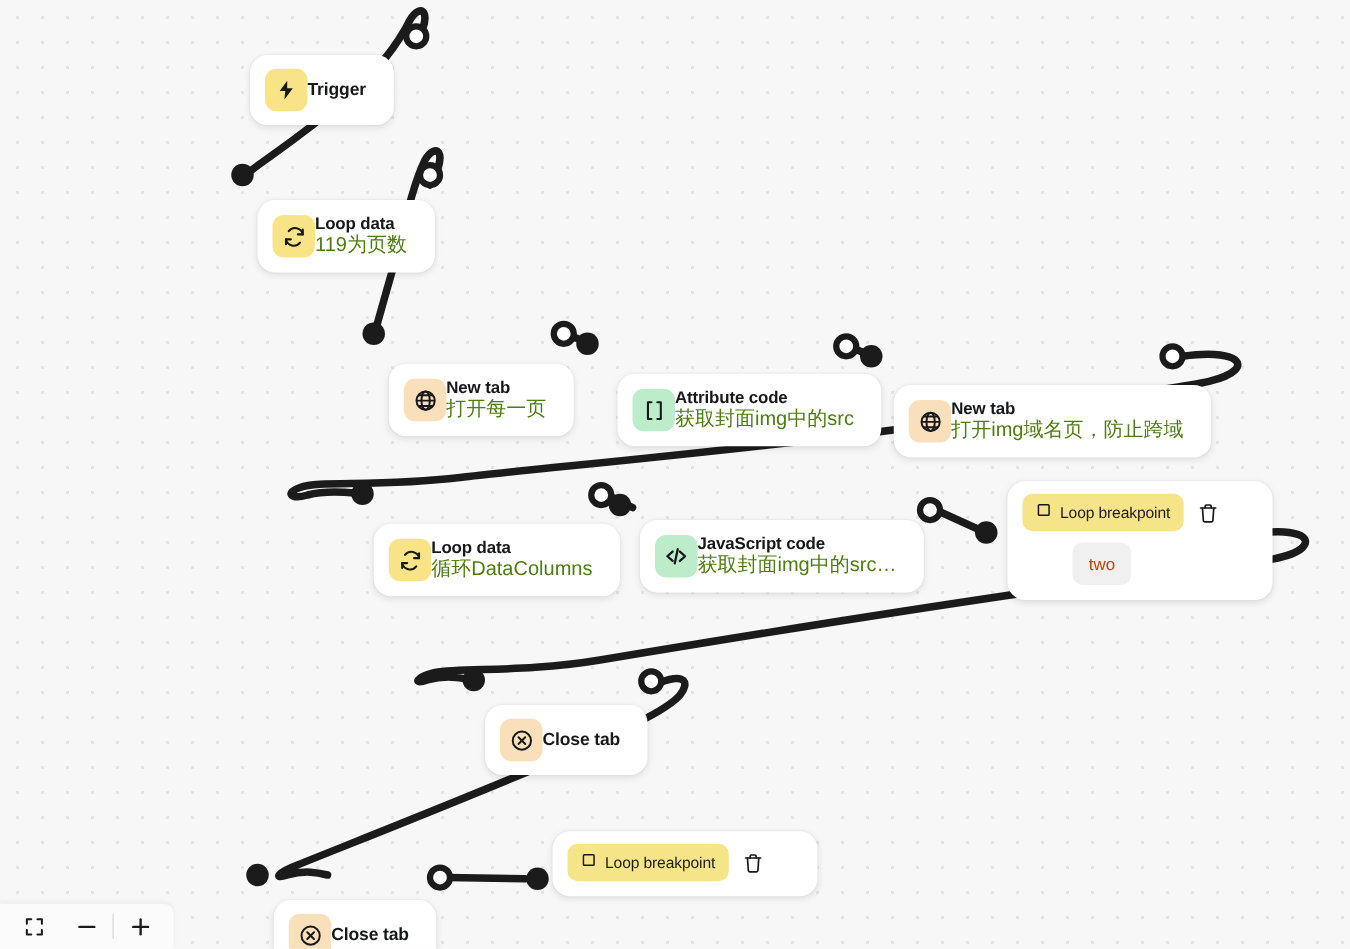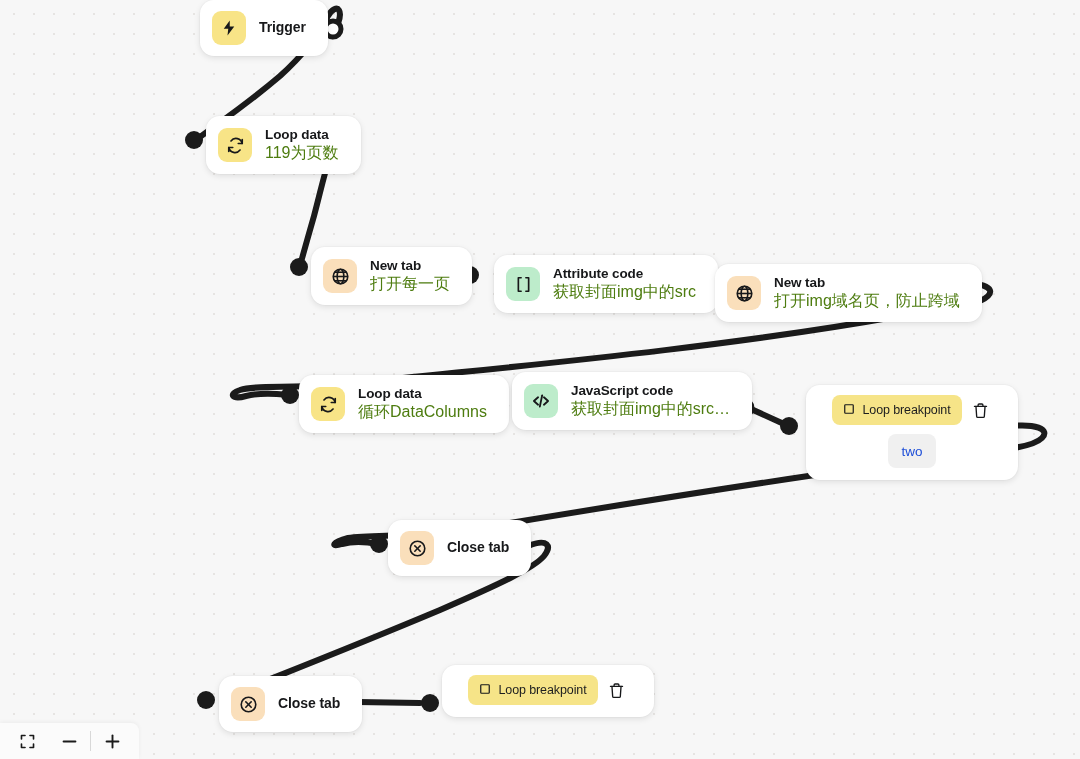--- a/index.html
+++ b/index.html
@@ -42,22 +42,22 @@
     position: absolute;
     background: #ffffff;
     border-radius: 14px;
     box-shadow: 0 2px 6px rgba(0,0,0,0.10), 0 0 0 1px rgba(0,0,0,0.018);
     z-index: 3;
     display: flex;
     align-items: center;
   }
   .node-basic {
     padding: 10px 22px 10px 12px;
-    gap: 13px;
     min-height: 56px;
+    margin-top: 44px;
   }
   .node-icon {
     width: 34px; height: 34px;
     border-radius: 9px;
     display: flex; align-items: center; justify-content: center;
     flex: 0 0 auto;
   }
   .node-icon svg { display: block; }
   .node-text { display: flex; flex-direction: column; justify-content: center; }
   .node-title {
@@ -72,21 +72,21 @@
     font-size: 16px;
     color: #4d7c0f;
     line-height: 1.3;
     white-space: nowrap;
   }
   .node-title-only .node-title { font-size: 14px; }
 
   
   .node-bp {
     flex-direction: column;
-    align-items: center;
+    align-items: flex-start;
     padding: 10px 12px 12px 12px;
     width: 212px;
     border-radius: 14px;
   }
   .bp-header {
     display: flex;
     align-items: center;
     gap: 8px;
   }
   .bp-pill {
@@ -111,21 +111,22 @@
   }
   .bp-input {
     margin-top: 9px;
     background: #f0f0f0;
     border-radius: 8px;
     height: 34px;
     display: flex;
     align-items: center;
     padding: 0 13px;
     font-size: 13.5px;
-    color: #1d4ed8;
+    color: #c2410c;
+    margin-left: 40px;
   }
 
   
   #toolbar {
     position: absolute;
     left: 0px;
     bottom: 0px;
     height: 36px;
     display: flex;
     align-items: center;

